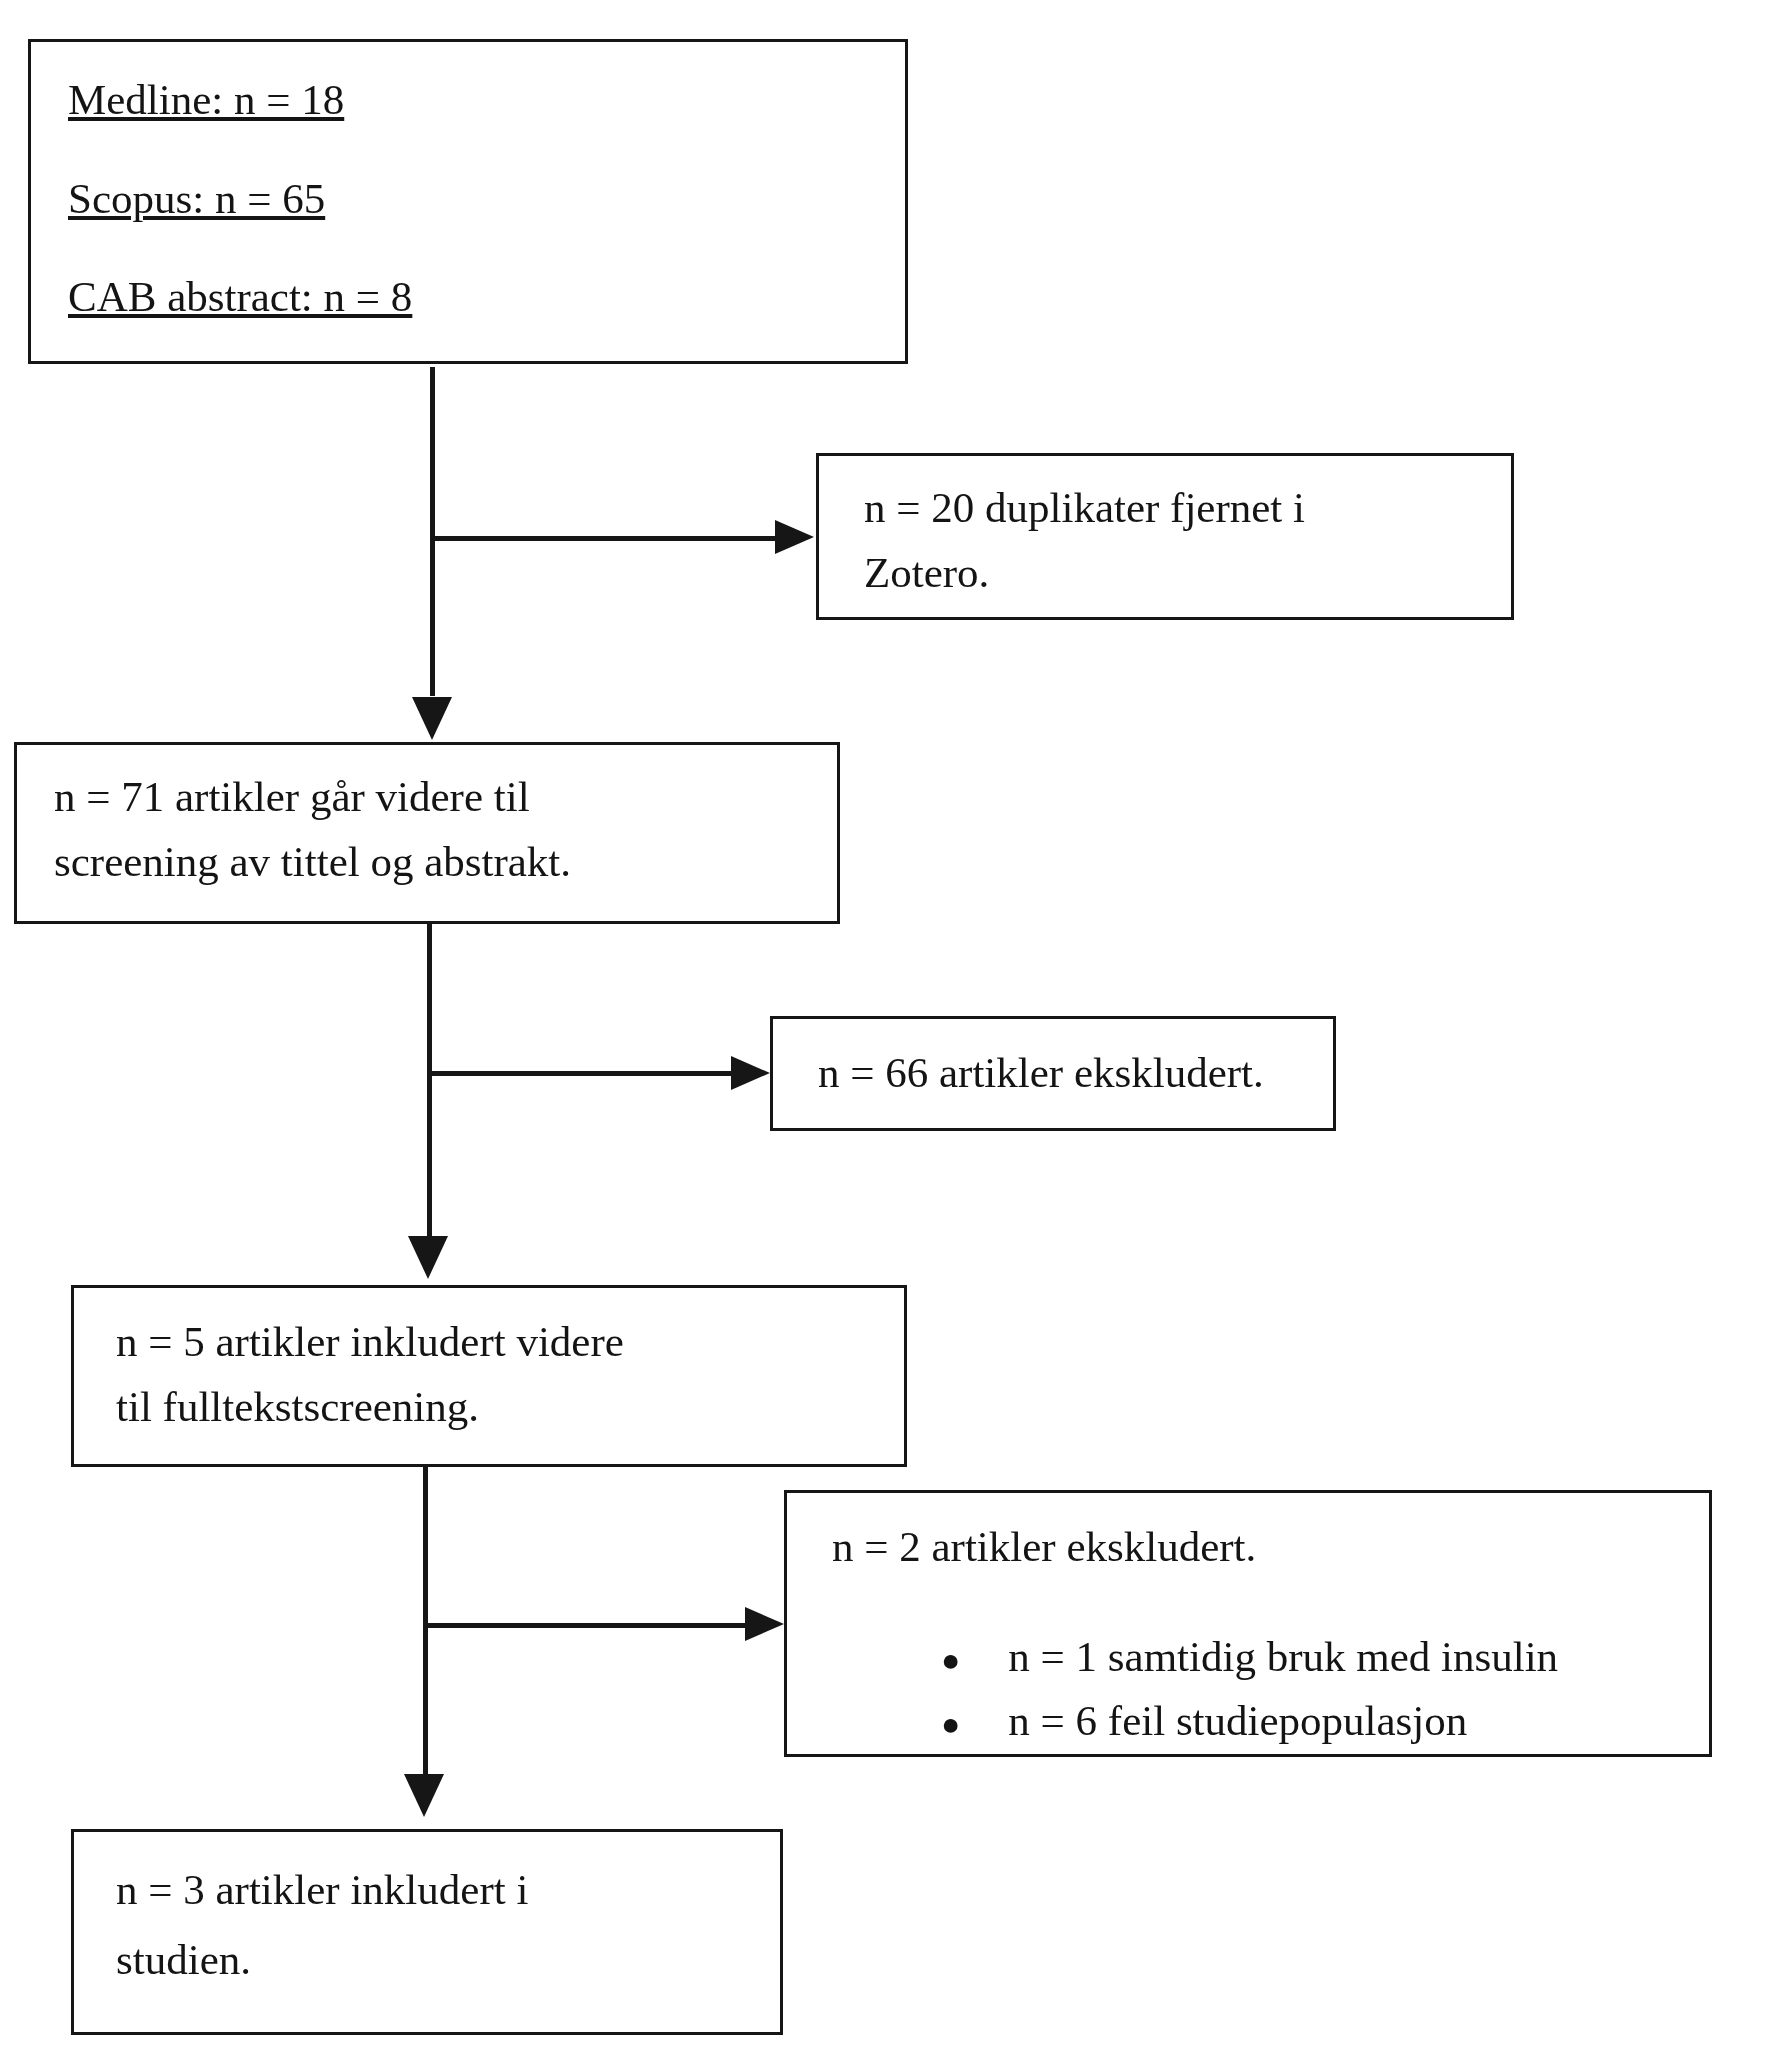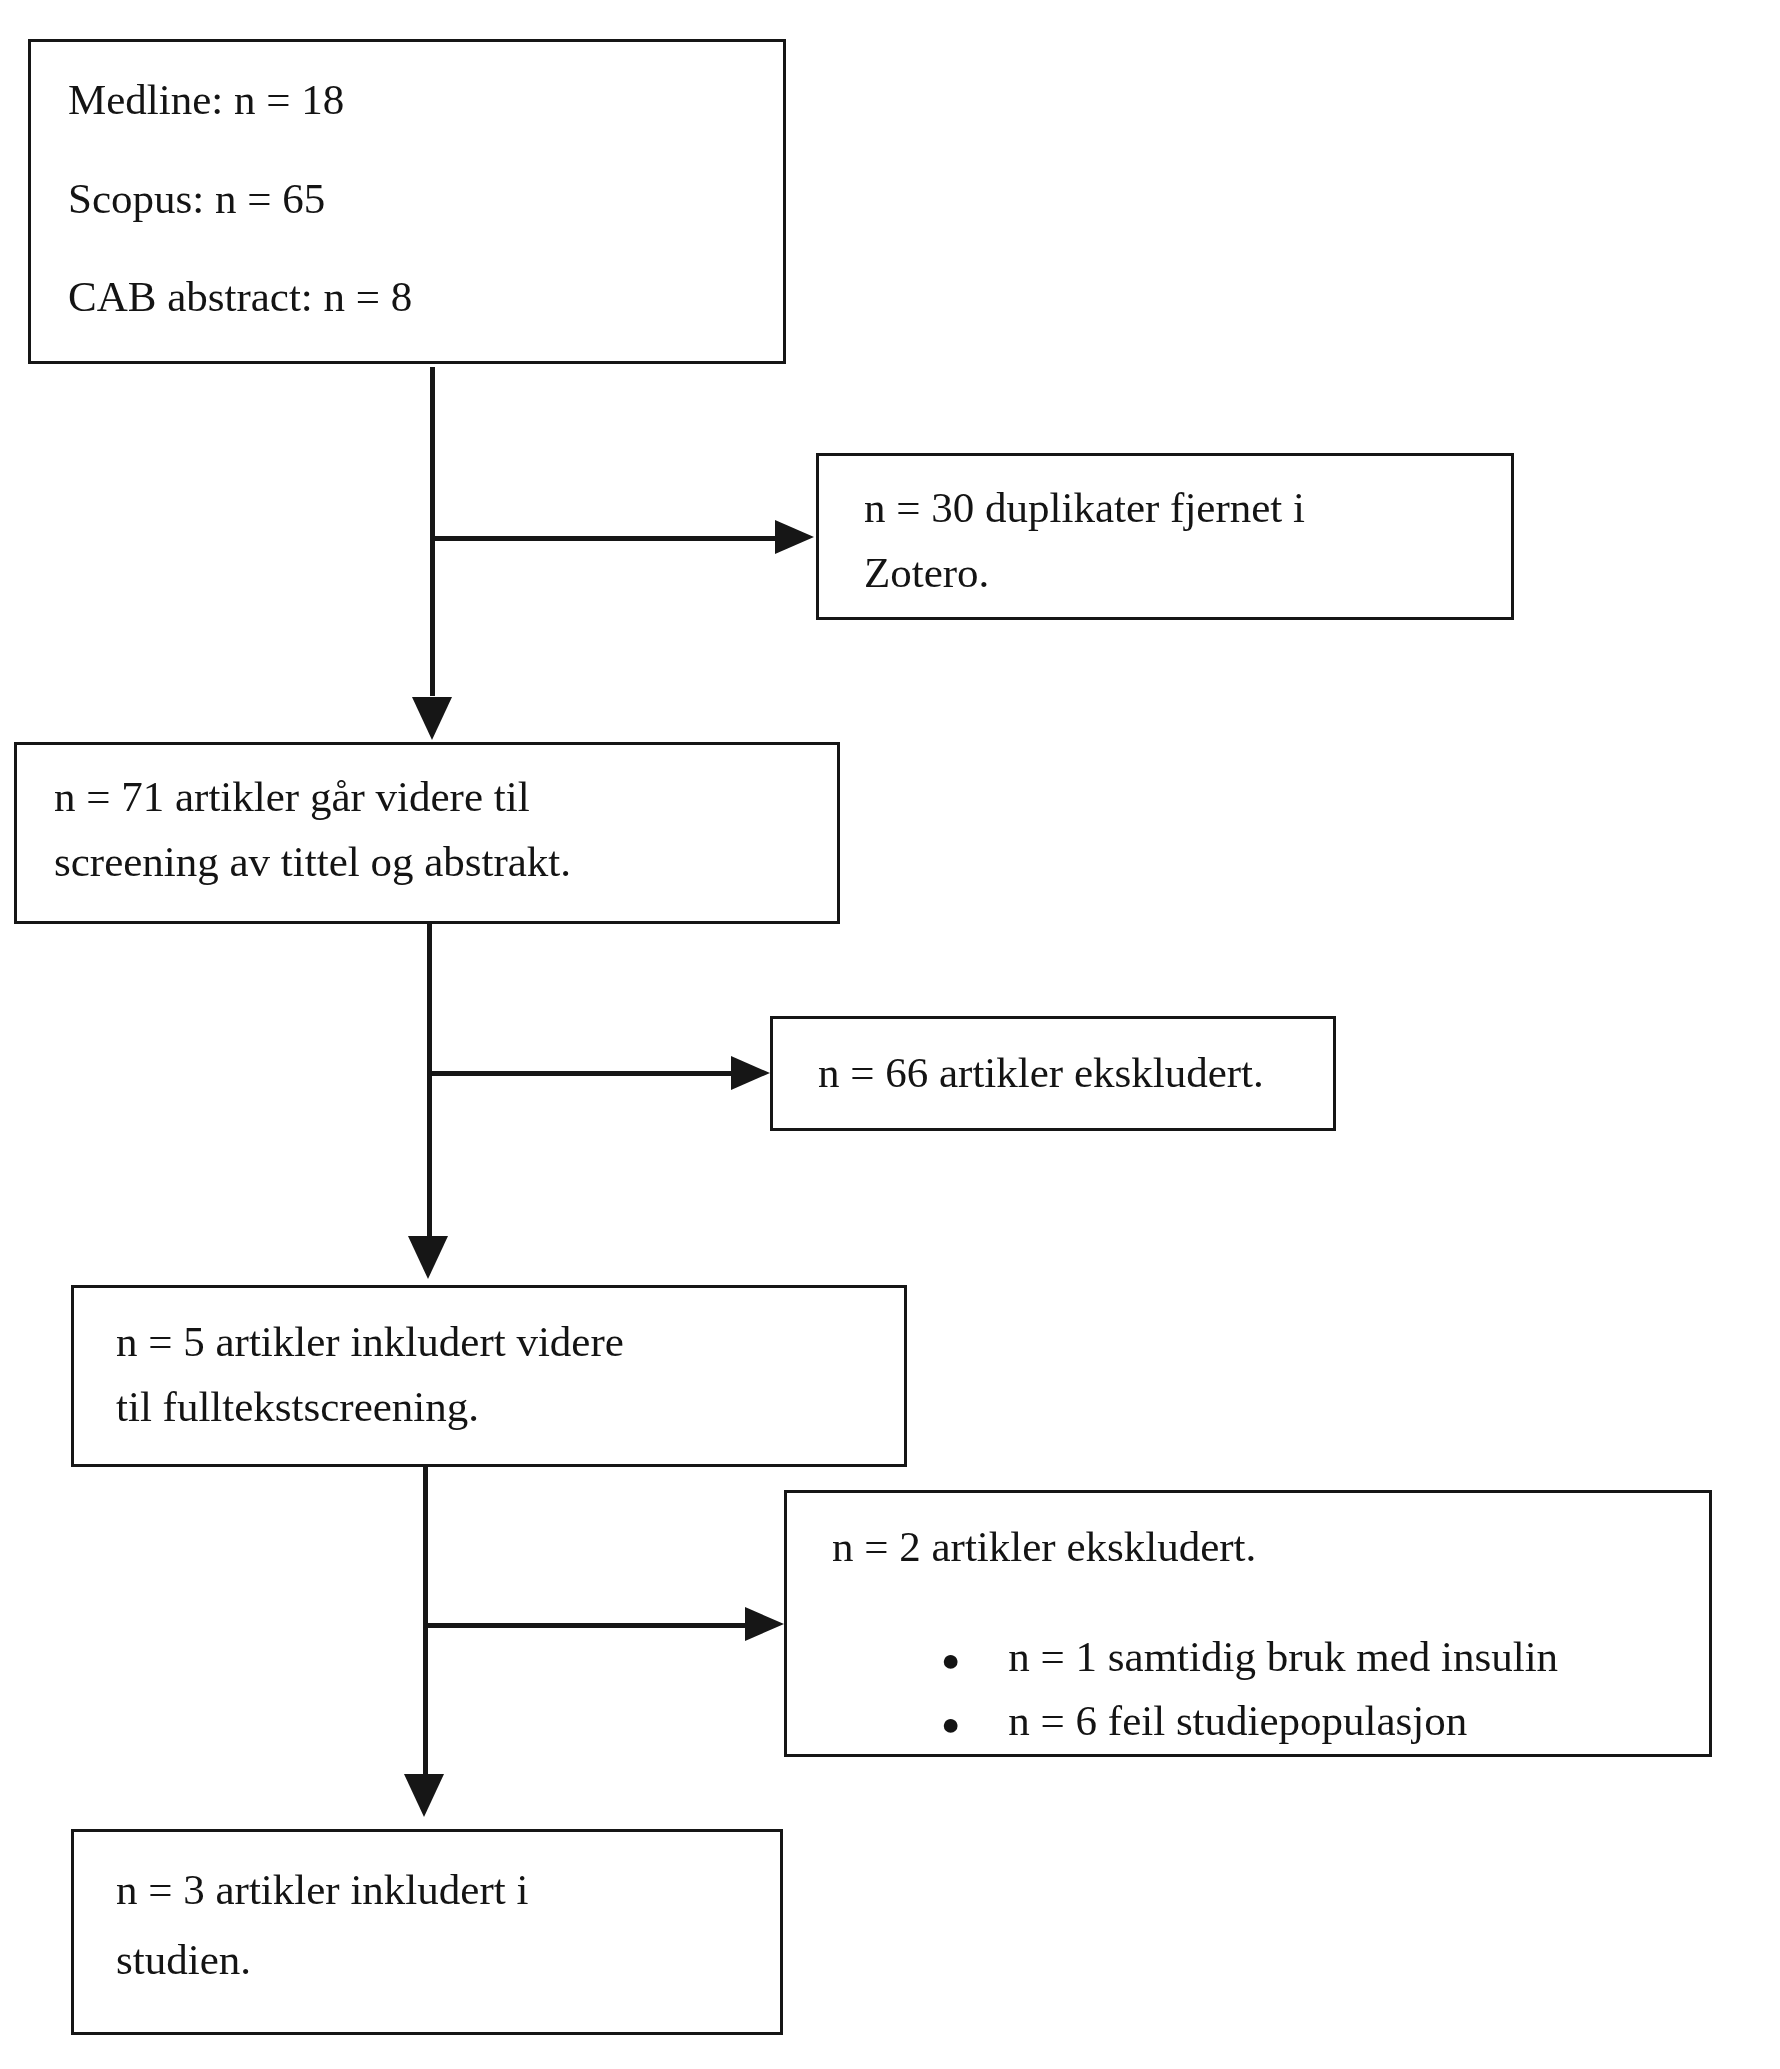--- a/index.html
+++ b/index.html
@@ -15,21 +15,21 @@
     position: absolute;
     box-sizing: border-box;
     border: 3.7px solid #161616;
     background: #ffffff;
     font-size: 43px;
     line-height: 1.5;
   }
   .box .bline { white-space: nowrap; }
 
   
-  .box-sources { left: 28px; top: 39px; width: 758px; height: 325px; padding: 26px 9.3px 0 37px; }
+  .box-sources { left: 28px; top: 39px; width: 880px; height: 325px; padding: 26px 9.3px 0 37px; text-decoration: underline; }
   .box-sources .bline { margin-bottom: 34px; }
 
   
   .box-duplicates { left: 816px; top: 453px; width: 698px; height: 167px; padding: 20.4px 9.3px 0 45px; }
 
   
   .box-screening { left: 14px; top: 742px; width: 826px; height: 182px; padding: 20.4px 9.3px 0 37px; }
 
   
   .box-excl-screening { left: 770px; top: 1016px; width: 566px; height: 115px; display: flex; align-items: center; padding-left: 45px; }
@@ -88,21 +88,21 @@
     <div class="bline">Scopus: n = 65</div>
     <div class="bline">CAB abstract: n = 8</div>
   </div>
 
   <div class="vline vline-1"></div>
   <div class="arrow-down arrow-down-1"></div>
   <div class="hline hline-1"></div>
   <div class="arrow-right arrow-right-1"></div>
 
   <div class="box box-duplicates">
-    <div class="bline">n = 30 duplikater fjernet i</div>
+    <div class="bline">n = 20 duplikater fjernet i</div>
     <div class="bline">Zotero.</div>
   </div>
 
   <div class="box box-screening">
     <div class="bline">n = 71 artikler går videre til</div>
     <div class="bline">screening av tittel og abstrakt.</div>
   </div>
 
   <div class="vline vline-2"></div>
   <div class="arrow-down arrow-down-2"></div>

